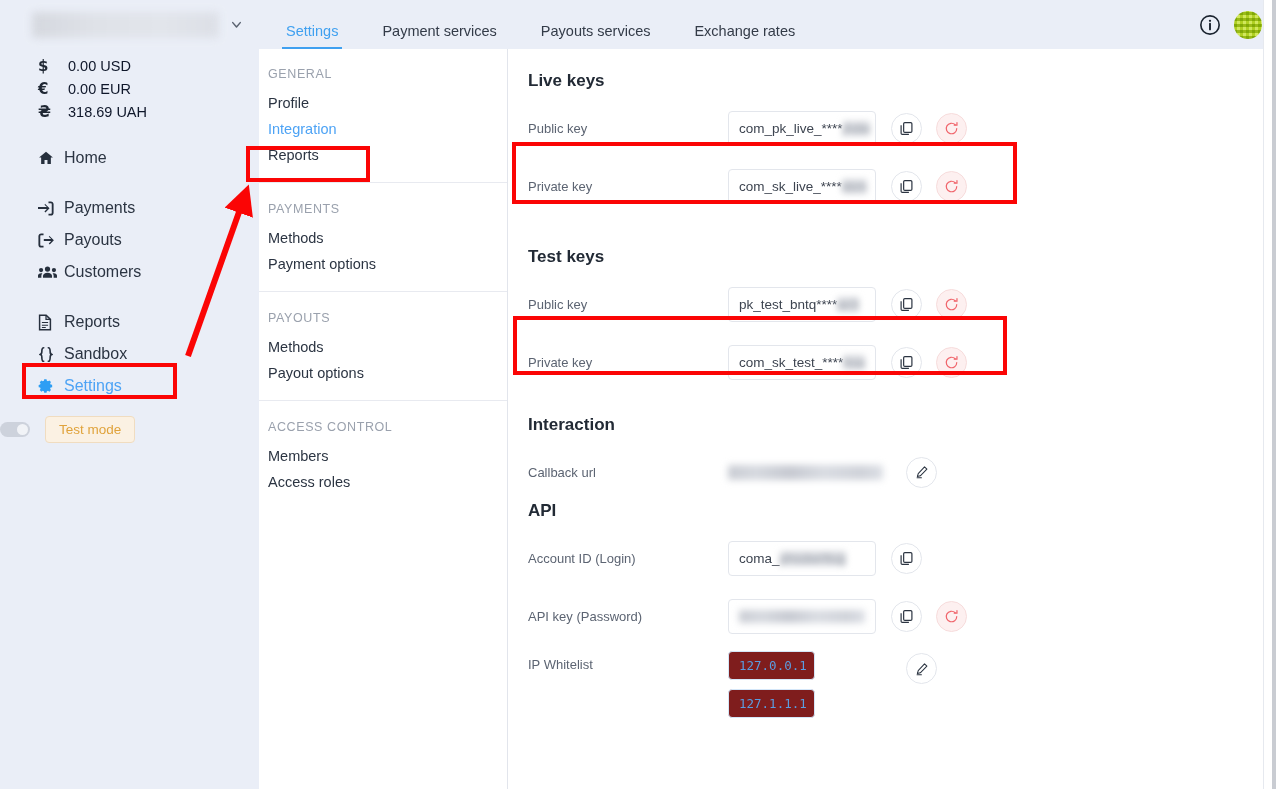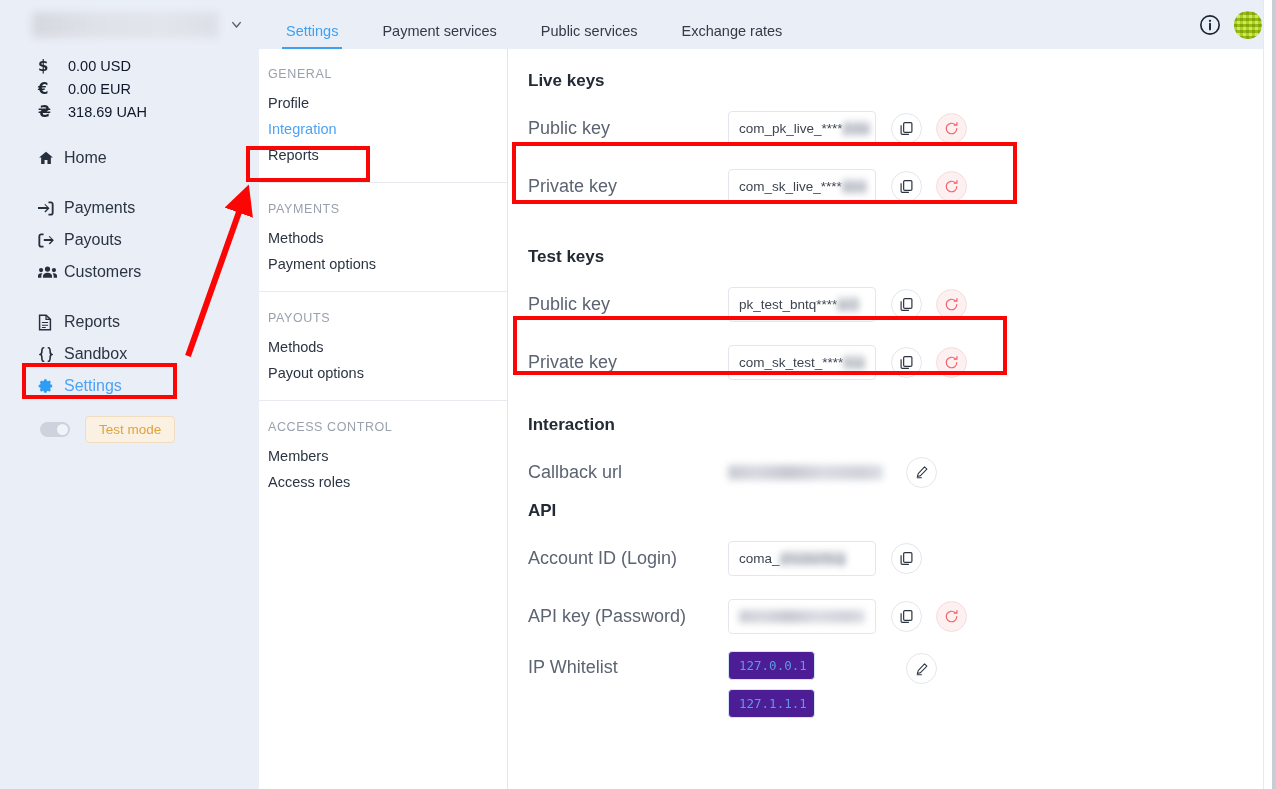--- a/index.html
+++ b/index.html
@@ -60,21 +60,21 @@
     display: flex; align-items: center;
     color: #262f3d;
   }
   .nav-item .nav-ico svg { display: block; }
   .nav-item.active { color: #4da3f5; }
   .nav-item.active .nav-ico { color: #2e9ef4; }
   .nav-gap-lg { height: 18px; }
 
   .testmode-row {
     display: flex; align-items: center;
-    padding-left: 40px; margin-top: 14px;
+    margin-top: 14px;
   }
   .toggle {
     width: 30px; height: 15px; border-radius: 8px;
     background: #cdd2dc; position: relative; flex: 0 0 30px;
     cursor: pointer;
   }
   .toggle::after {
     content: ""; position: absolute; top: 2px; right: 2px;
     width: 11px; height: 11px; border-radius: 50%;
     background: #f1f3f7;
@@ -155,21 +155,21 @@
   }
   .sec-h.gap-top { margin-top: 32px; }
   .sec-h.gap-top-sm { margin-top: 24px; }
 
   .row {
     display: flex; align-items: center;
     height: 58px; padding-left: 20px;
   }
   .row-label {
     width: 200px; flex: 0 0 200px;
-    font-size: 18px; color: #5c6472;
+    font-size: 13px; color: #5c6472;
   }
   .field {
     width: 148px; height: 35px;
     border: 1px solid #e3e6ec; border-radius: 4px;
     background: #fff;
     display: flex; align-items: center;
     padding: 0 10px;
     font-size: 13.5px; color: #3d4busy;
     color: #3d4450;
     overflow: hidden; white-space: nowrap;
@@ -203,21 +203,21 @@
 
   .cb-url {
     width: 163px; height: 24px; display: flex; align-items: center;
   }
   .cb-url .fullblur { width: 155px; height: 15px; }
 
   .iprow { display: flex; align-items: flex-start; padding-left: 20px; margin-top: 6px; }
   .iprow .row-label { padding-top: 6px; }
   .iptags { width: 163px; display: flex; flex-direction: column; gap: 9px; }
   .iptag {
-    border: 1px solid #d4e6f8; background: #4c1d95;
+    border: 1px solid #d4e6f8; background: #7f1d1d;
     color: #5b9de0; border-radius: 4px;
     font-family: "DejaVu Sans Mono", monospace;
     font-size: 12.5px; padding: 6px 10px;
     width: 87px; text-align: center;
   }
   .iprow .icon-btn { margin-top: 2px; }
 
   
   .anno {
     position: absolute; border: 4px solid #fb0505;
@@ -360,21 +360,21 @@
 
     <div class="topbar">
       <div class="tabs">
         <div class="tab-wrap">
           <div class="tab active">Settings</div>
         </div>
         <div class="tab-wrap">
           <div class="tab">Payment services</div>
         </div>
         <div class="tab-wrap">
-          <div class="tab">Public services</div>
+          <div class="tab">Payouts services</div>
         </div>
         <div class="tab-wrap">
           <div class="tab">Exchange rates</div>
         </div>
       </div>
       <div class="topbar-right">
         <div class="info-ico">
           <svg width="22" height="22" viewBox="0 0 24 24" fill="none" stroke="currentColor" stroke-width="1.8">
               <circle cx="12" cy="12" r="10"></circle>
               <path d="M12 10.6v6.2" stroke-linecap="round" stroke-width="2.1"></path>

